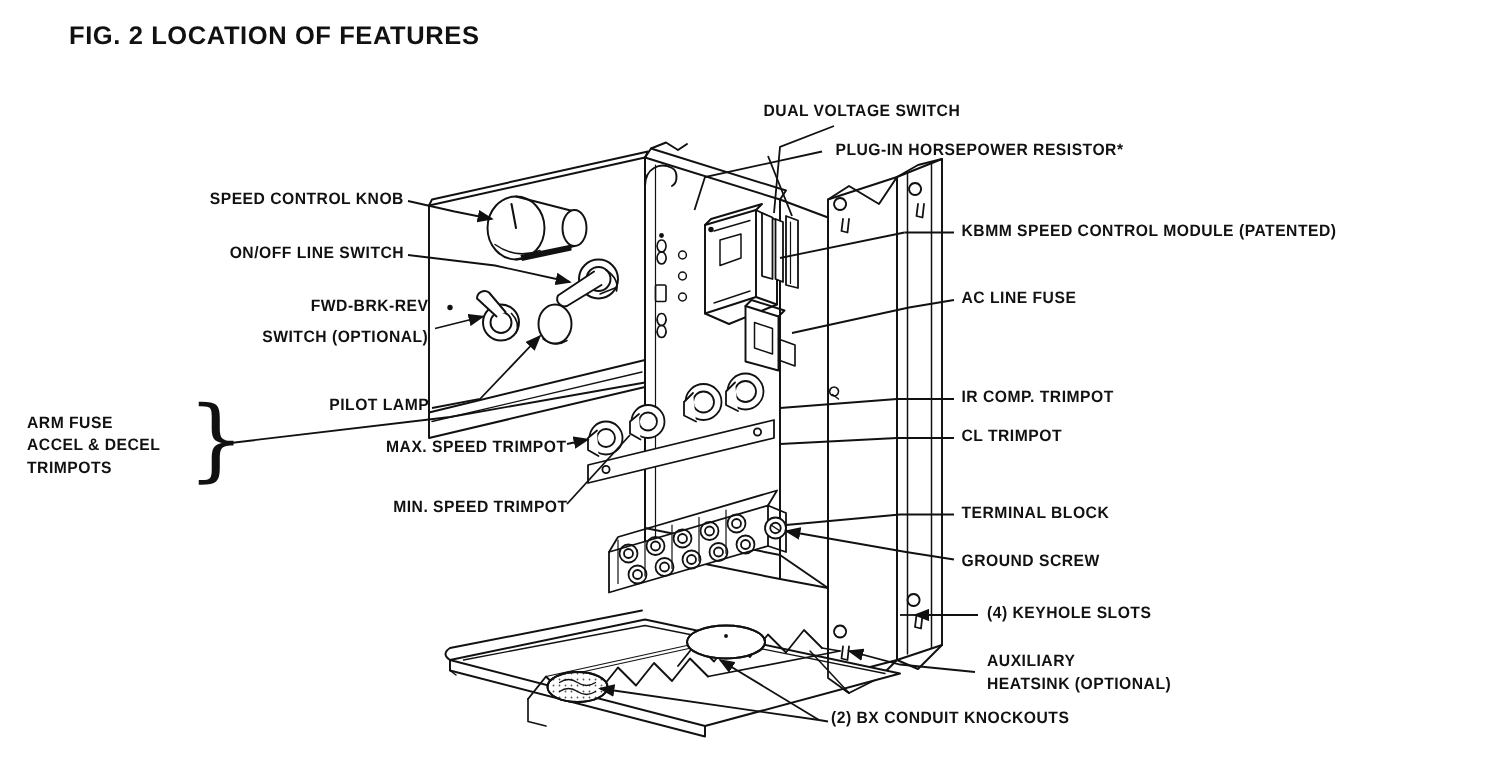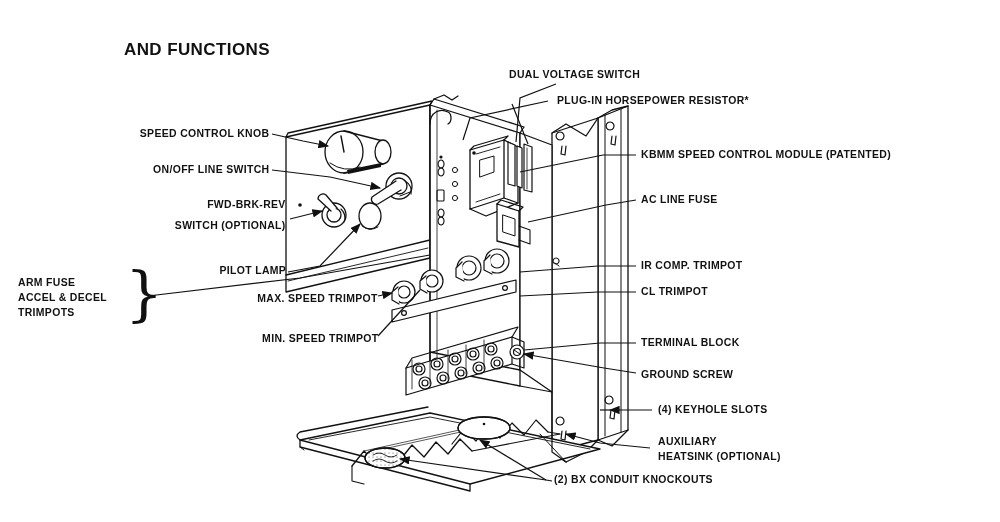--- a/index.html
+++ b/index.html
@@ -329,21 +329,21 @@
       <path d="M610 410 L600 410"></path>
 
       <path d="M650 448 L600 443 L566 434" marker-end="url(#ah)"></path>
 
       <path d="M546 480 L480 440" marker-end="url(#ah)"></path>
       <path d="M546 480 L400 459" marker-end="url(#ah)"></path>
       <path d="M546 480 L552 481"></path>
     </g>
   </svg>
 
-  <div class="title t2">AND FUNCTIONS</div>
+  <div class="title t1">FIG. 2 LOCATION OF FEATURES</div>
 
   <div class="lbl" style="left:509px;top:68px;">DUAL VOLTAGE SWITCH</div>
   <div class="lbl" style="left:557px;top:94px;">PLUG-IN HORSEPOWER RESISTOR*</div>
 
   <div class="lbl la" style="right:731px;top:127px;">SPEED CONTROL KNOB</div>
   <div class="lbl la" style="right:731px;top:163px;">ON/OFF LINE SWITCH</div>
   <div class="lbl la" style="right:714px;top:198px;">FWD-BRK-REV</div>
   <div class="lbl la" style="right:714px;top:219px;">SWITCH (OPTIONAL)</div>
   <div class="lbl la" style="right:714px;top:264px;">PILOT LAMP</div>
   <div class="lbl la" style="right:622px;top:292px;">MAX. SPEED TRIMPOT</div>

